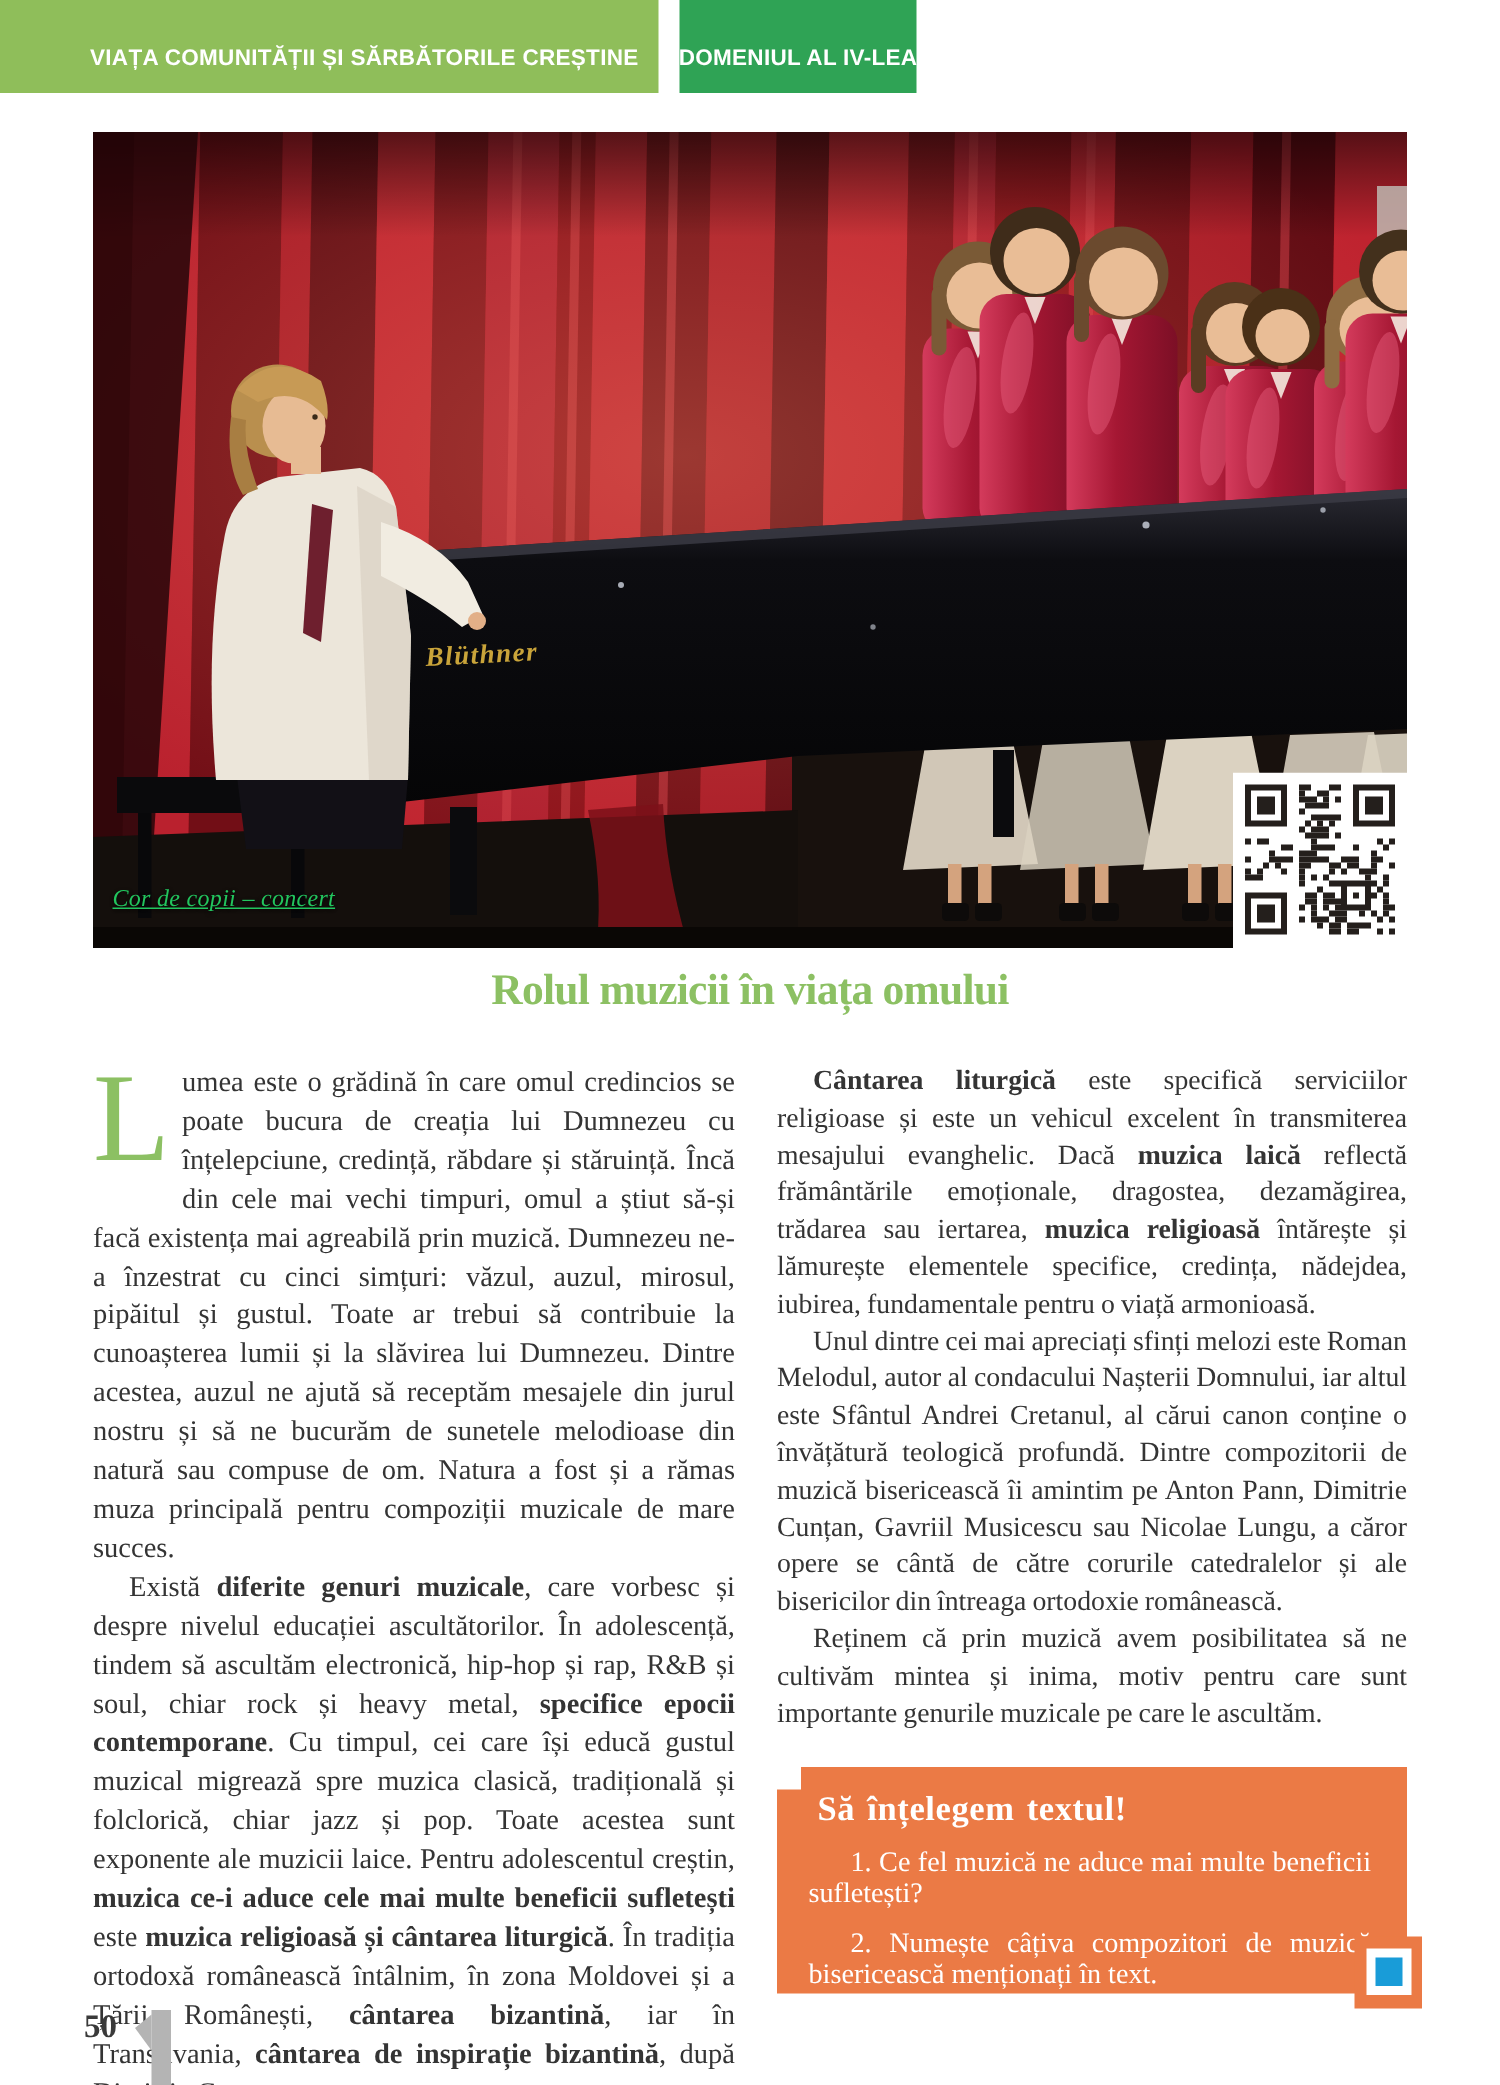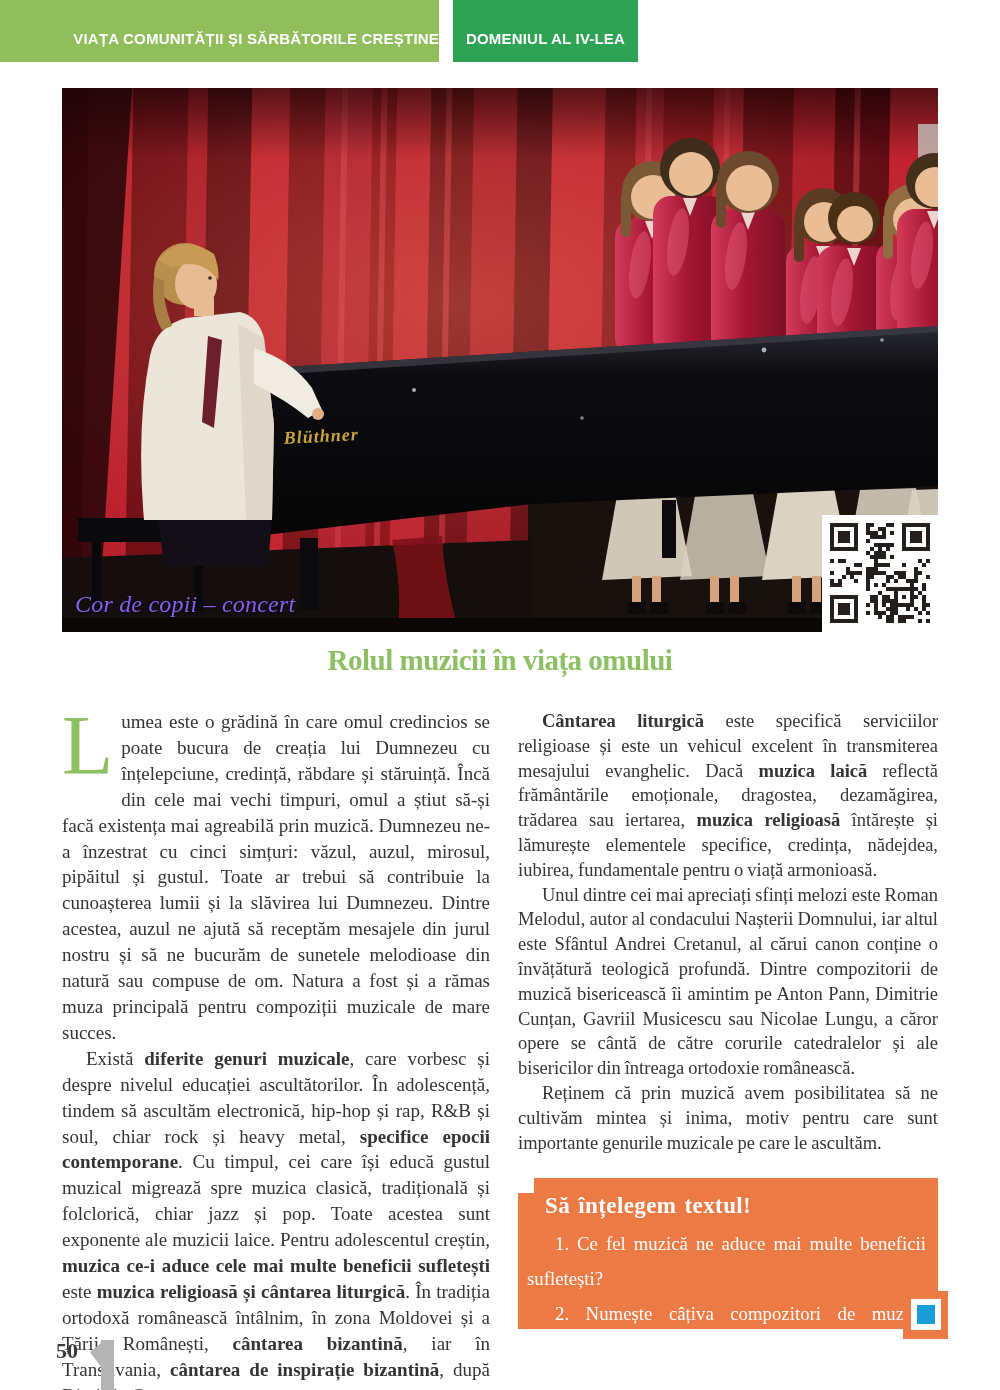--- a/index.html
+++ b/index.html
@@ -1,50 +1,50 @@
 <!DOCTYPE html>
 <html lang="ro" style="--header_light_green: #8fbe5a; --header_dark_green: #2fa355; --title_green: #8cc063; --accent_orange: #eb7a45; --accent_blue: #199cd8; --curtain_red: #9c141d; --robe_red: #b0203e; --piano_gold: #c9a43a;"><head>
 <meta charset="utf-8">
 <style>
   html,body{margin:0;padding:0;background:#e8e8e8;}
   .page{position:relative;width:1000px;height:1390px;background:#ffffff;
         font-family:"Liberation Serif",serif;overflow:hidden;margin:0 auto;}
   
   .bar{position:absolute;top:0;height:62px;display:flex;align-items:center;}
-  .bar-left{left:0;width:439px;background:var(--header_light_green);justify-content:flex-end;}
-  .bar-right{left:453px;width:185px;background:var(--header_dark_green);justify-content:center;}
+  .bar-left{left:0;width:439px;background:var(--header_light_green);justify-content:flex-start;}
+  .bar-right{left:453px;width:158px;background:var(--header_dark_green);justify-content:center;}
   .bar-label{font-family:"Liberation Sans",sans-serif;font-weight:bold;font-size:15px;
              color:#ffffff;letter-spacing:.2px;white-space:nowrap;padding-top:14px;}
   .bar-left .bar-label{padding-left:60px;}
   
   .photo{position:absolute;left:62px;top:88px;width:876px;height:544px;background:#1a0d0d;overflow:hidden;}
   .photo svg{display:block;}
-  .photo-caption{position:absolute;left:13px;top:503px;color:#8b5cf6;font-style:italic;
-                 font-size:24px;letter-spacing:.2px;text-shadow:0 1px 3px rgba(0,0,0,.75);}
+  .photo-caption{position:absolute;left:13px;top:503px;color:#22c55e;font-style:italic;
+                 font-size:16px;letter-spacing:.2px;text-shadow:0 1px 3px rgba(0,0,0,.75);text-decoration:underline;}
   .qr-wrap{position:absolute;left:760px;top:427px;width:116px;height:117px;}
   
   .article-title{position:absolute;left:0;top:644px;width:1000px;text-align:center;
                  font-weight:bold;font-size:29px;color:var(--title_green);letter-spacing:-.5px;}
   
   .col{position:absolute;top:709px;color:#343434;text-align:justify;}
   .col-left{left:62px;width:428px;font-size:19px;line-height:25.9px;}
   .col-right{left:518px;width:420px;font-size:18.5px;line-height:24.8px;word-spacing:-.6px;}
   .para{margin:0;text-indent:24px;}
   .para.dropcap-para{text-indent:0;}
   .para .b{font-weight:bold;margin-top:16px;}
   .dropcap{float:left;font-size:84px;line-height:70px;height:76px;padding:2px 8px 0 0;
            color:var(--title_green);font-weight:normal;}
   
   .qbox{position:absolute;left:518px;top:1178px;width:420px;height:151px;
         background:var(--accent_orange);z-index:3;}
   .qbox .notch{position:absolute;left:0;top:0;width:16px;height:15px;background:#ffffff;}
   .qbox-title{font-family:Liberation Serif, serif;font-weight:bold;font-size:23px;
               color:#ffffff;letter-spacing:.4px;word-spacing:2px;margin:15px 10px 7px 27px;}
-  .question{margin:0;padding:0 12px 0 9px;text-indent:28px;color:#ffffff;
-            font-size:18.8px;line-height:35px;text-align:justify;}
+  .question{margin:12px;padding:0 12px 0 9px;text-indent:28px;color:#ffffff;
+            font-size:18.8px;line-height:21px;text-align:justify;}
   .corner-accent{position:absolute;right:-10px;bottom:-10px;width:45px;height:48px;
                  background:var(--accent_orange);}
   .corner-accent .sq-white{position:absolute;left:8px;top:8px;width:30px;height:31px;background:#ffffff;}
   .corner-accent .sq-blue{position:absolute;left:6px;top:6px;width:18px;height:19px;background:var(--accent_blue);}
   
   .page-number{position:absolute;left:56px;top:1338px;font-weight:bold;font-size:22px;color:#3a3a3a;}
   .bookmark{position:absolute;left:90px;top:1340px;}
 </style>
 </head>
 <body>

